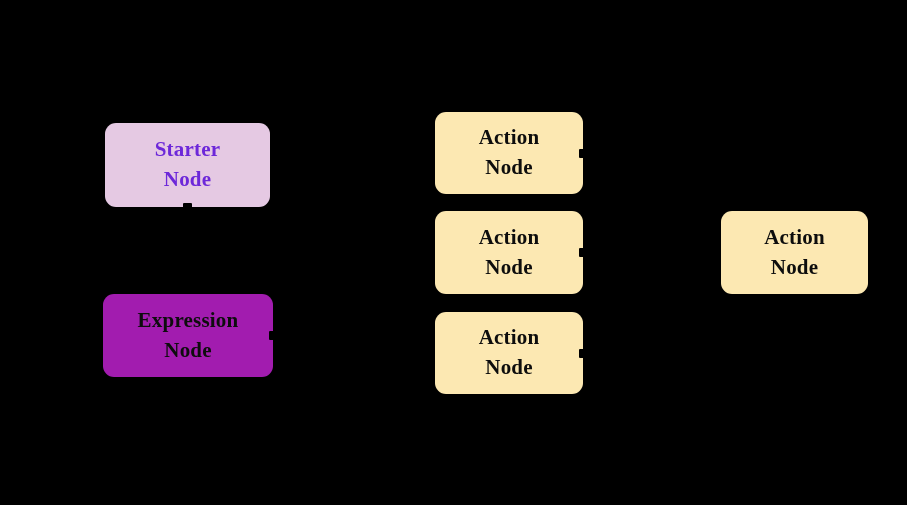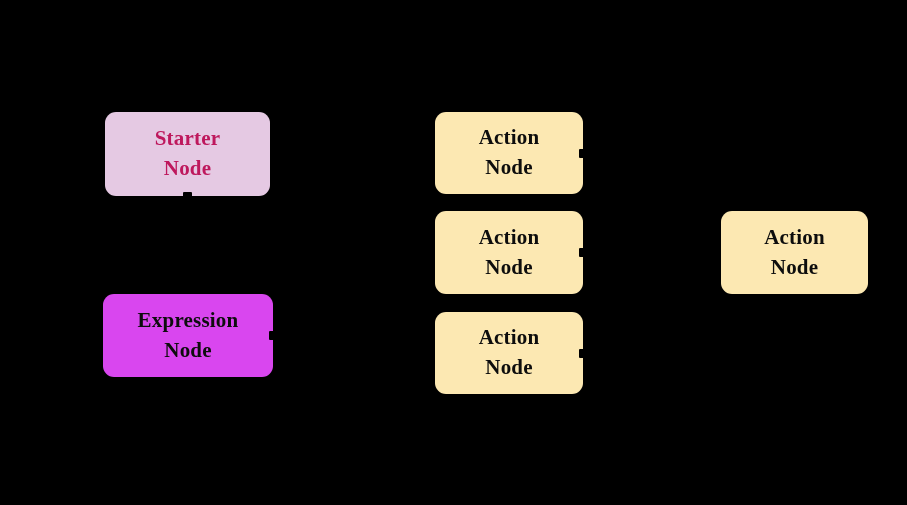--- a/index.html
+++ b/index.html
@@ -58,26 +58,26 @@
     top: 50%;
     margin-top: -4.5px;
     right: -1px;
     border-radius: 1px 0 0 1px;
   }
 </style>
 </head>
 <body>
 
 <div id="canvas" style="width: 907px; height: 505px; background: rgb(0, 0, 0);">
-    <div class="node" style="left: 105px; top: 112px; width: 165px; height: 84px; background: rgb(229, 201, 227); color: #be185d;">
+    <div class="node" style="left: 105px; top: 123px; width: 165px; height: 84px; background: rgb(229, 201, 227); color: #6d28d9;">
       <span class="label-line">Starter</span>
       <span class="label-line">Node</span>
       <span class="port port-bottom" style="background: rgb(0, 0, 0);"></span>
     </div>
-    <div class="node" style="left: 103px; top: 294px; width: 170px; height: 83px; background: #d946ef; color: rgb(13, 13, 13);">
+    <div class="node" style="left: 103px; top: 294px; width: 170px; height: 83px; background: #a21caf; color: rgb(13, 13, 13);">
       <span class="label-line">Expression</span>
       <span class="label-line">Node</span>
       <span class="port port-right" style="background: rgb(0, 0, 0);"></span>
     </div>
     <div class="node" style="left: 435px; top: 112px; width: 148px; height: 82px; background: rgb(252, 232, 178); color: rgb(13, 13, 13);">
       <span class="label-line">Action</span>
       <span class="label-line">Node</span>
       <span class="port port-right" style="background: rgb(0, 0, 0);"></span>
     </div>
     <div class="node" style="left: 435px; top: 211px; width: 148px; height: 83px; background: rgb(252, 232, 178); color: rgb(13, 13, 13);">

